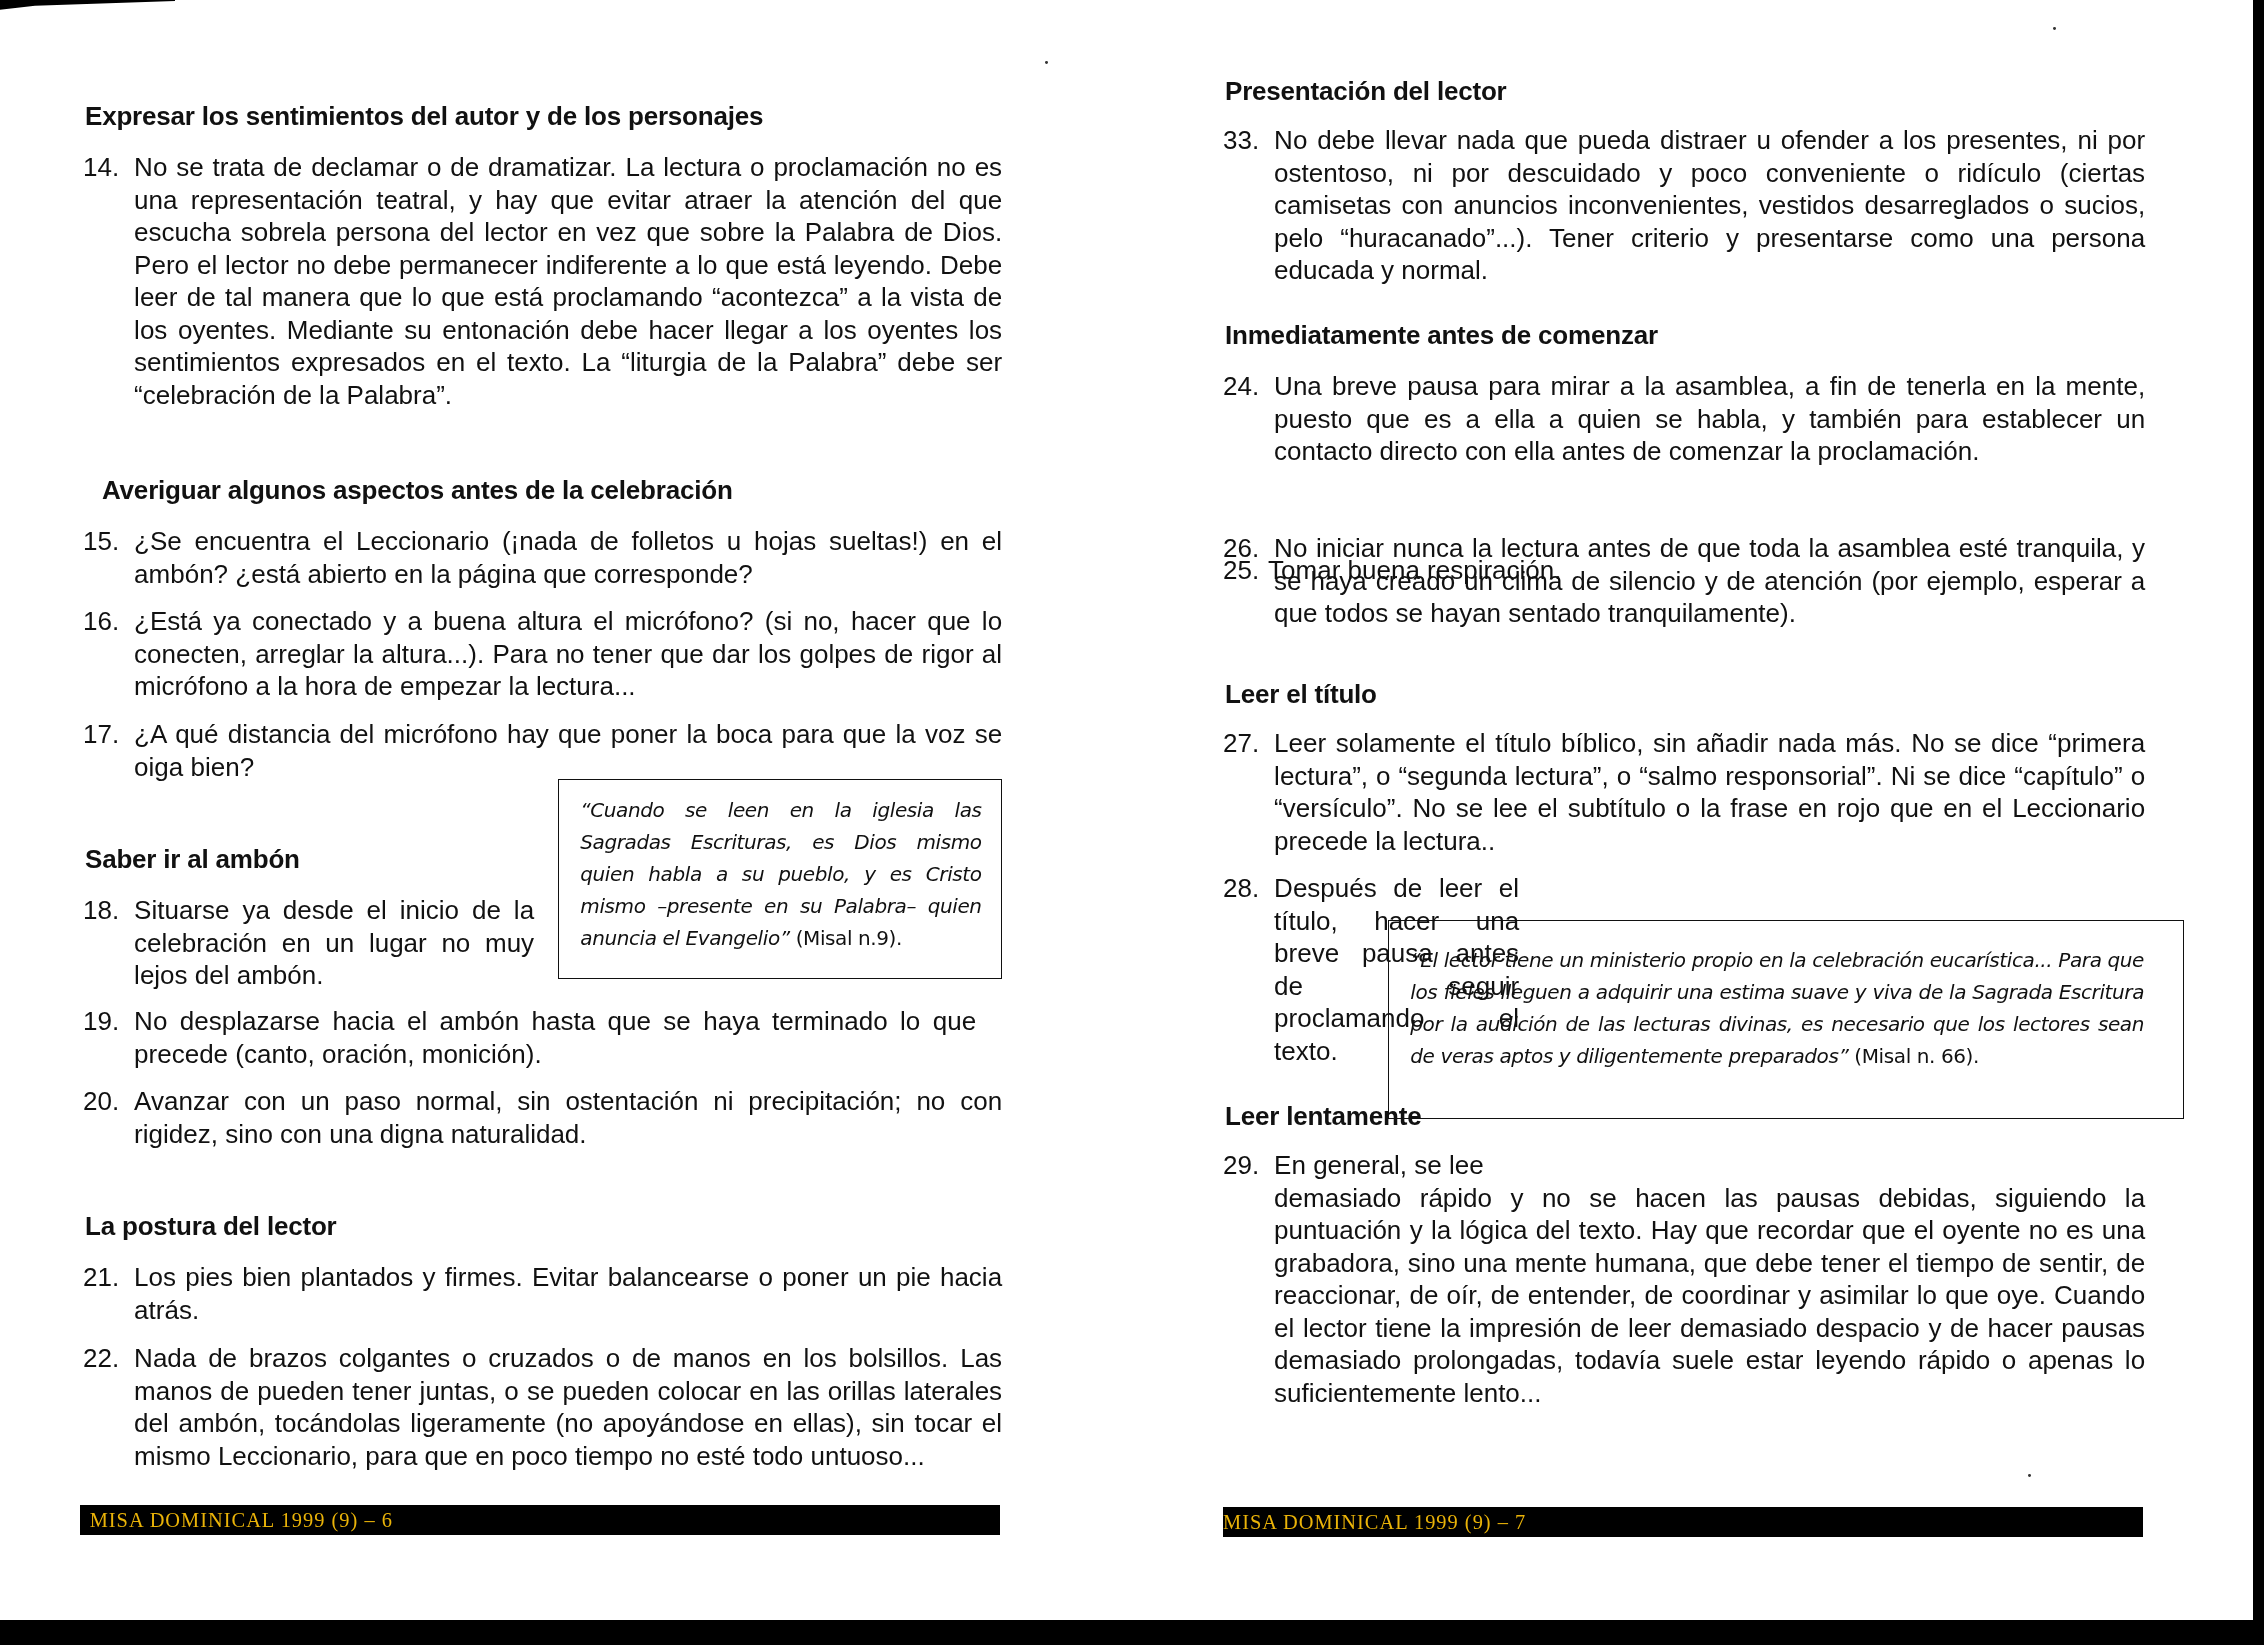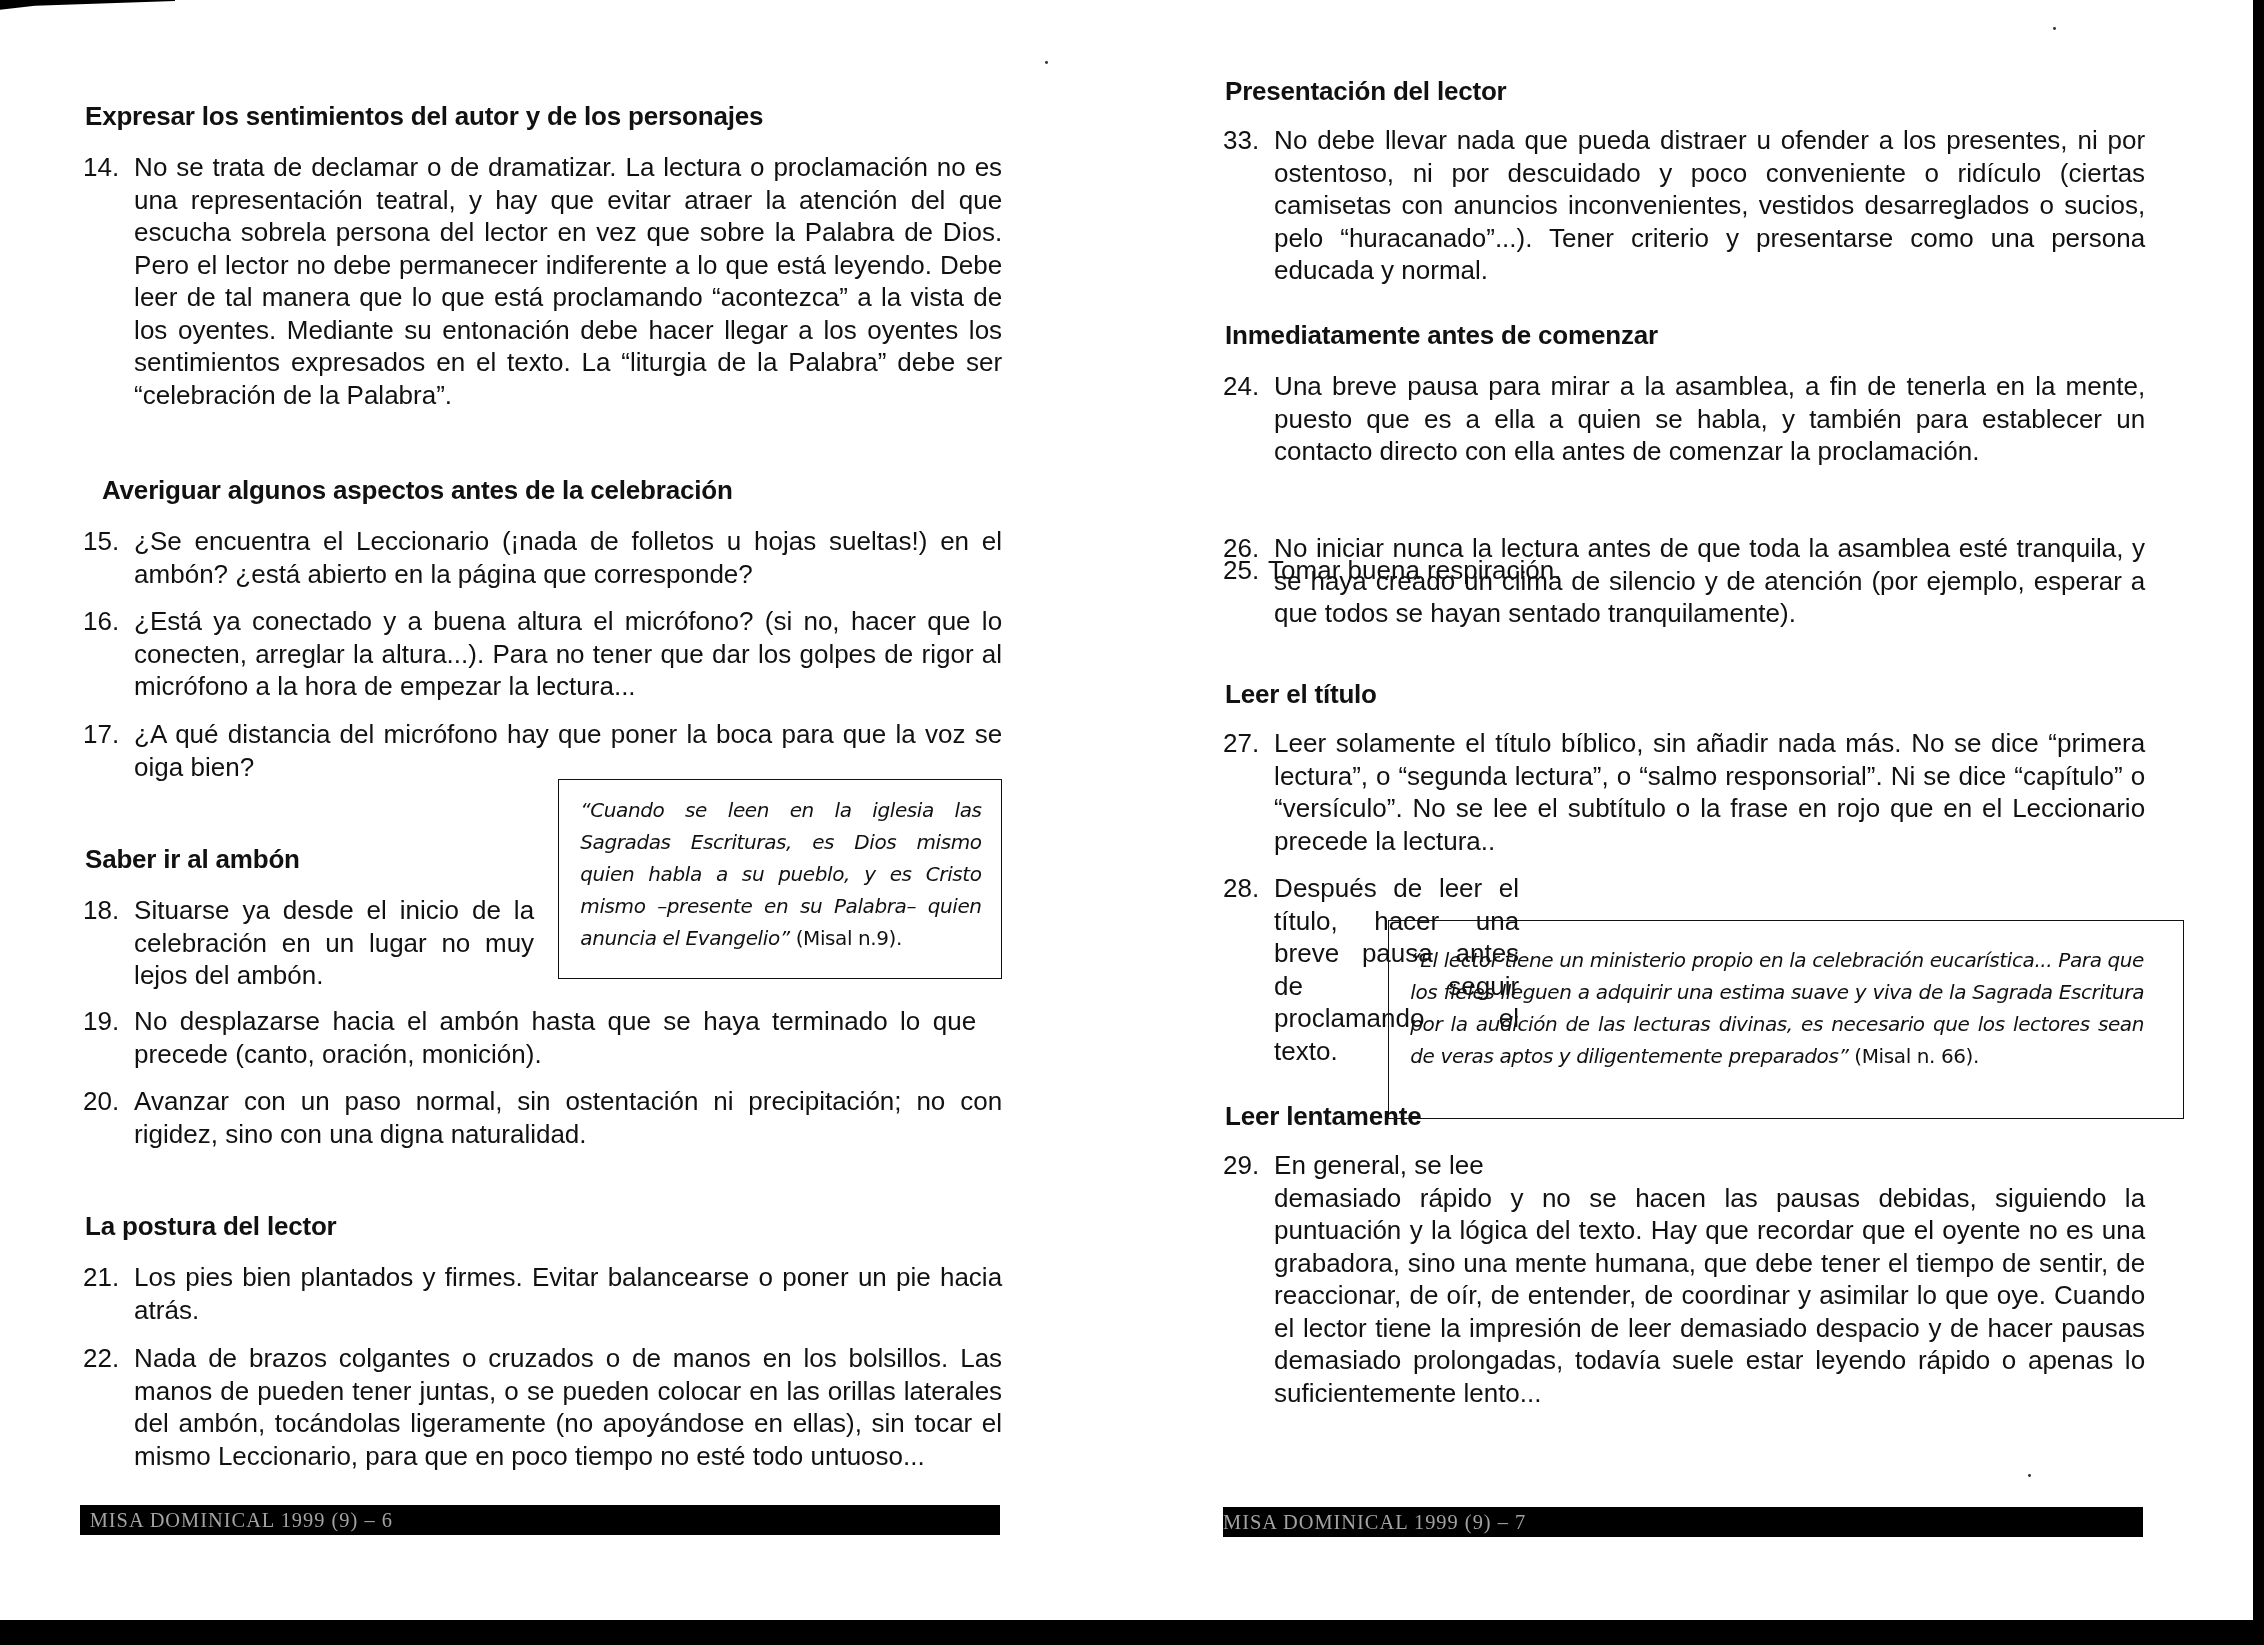--- a/index.html
+++ b/index.html
@@ -13,21 +13,21 @@
   .page-left { left:85px; width:917px; }
   .page-right { left:1225px; width:922px; }
   .h { position:absolute; font-weight:bold; font-size:26px; letter-spacing:-0.2px; white-space:nowrap; }
   .item { position:absolute; font-size:26px; line-height:32.5px; }
   .item .num { position:absolute; left:0; top:0; }
   .item .txt { display:block; padding-left:51px; text-align:justify; }
   .quote { position:absolute; border:1.9px solid #111; box-sizing:border-box;
            font-family:"DejaVu Sans", sans-serif; font-style:italic; font-size:20px; line-height:32px;
            padding:13.6px 19.4px 0 21.3px; text-align:justify; letter-spacing:-0.4px; }
   .quote .src { font-style:normal; }
-  .footer { position:absolute; background:#000; color:#a3a3a3; height:30px;
+  .footer { position:absolute; background:#000; color:#eab308; height:30px;
             font-family:"Liberation Serif", serif; font-size:20.4px; line-height:30px; letter-spacing:1px; }
   .footer-left { left:80px; top:1505px; width:920px; padding-left:9.7px; box-sizing:border-box; }
   .footer-right { left:1223px; top:1507px; width:920px; text-align:left; padding-right:19.4px; box-sizing:border-box; }
   .speck { position:absolute; width:2.9px; height:2.9px; background:#333; border-radius:50%; }
 </style>
 </head>
 <body>
 
 <div class="scan-top"></div>
 <div class="scan-right"></div>

